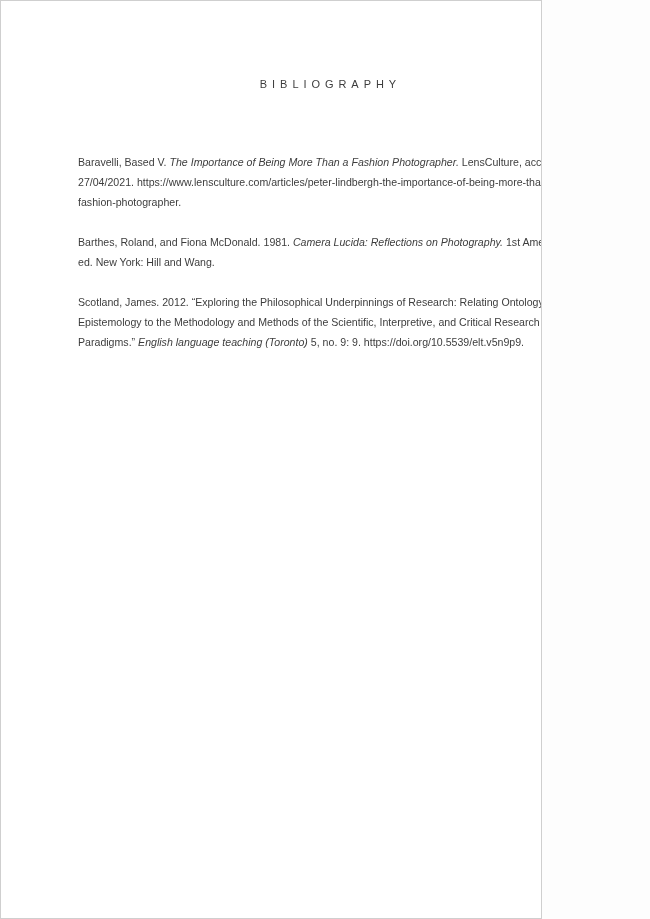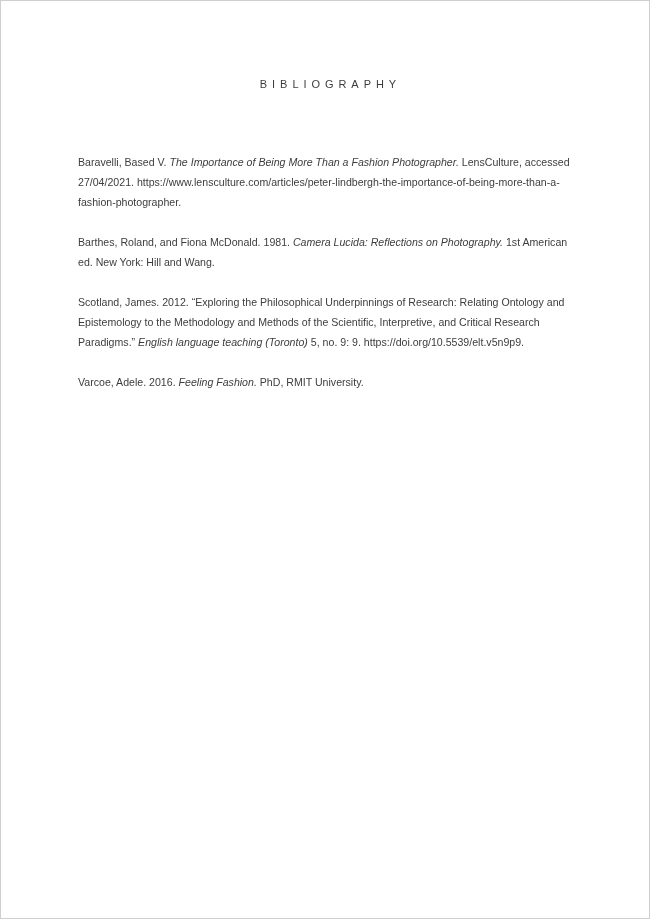--- a/index.html
+++ b/index.html
@@ -8,21 +8,21 @@
     --border-color: #cfcfcf;
   }
   * { margin: 0; padding: 0; box-sizing: border-box; }
   html, body {
     width: 650px;
     background: #fdfdfd;
     font-family: "Liberation Sans", sans-serif;
   }
   .page {
     position: relative;
-    width: 650px;
+    width: 542px;
     height: 919px;
     background: var(--page-bg);
     border: 1px solid var(--border-color);
     padding: 76px 48px 0 77px;
     overflow: hidden;
   }
   .page-title {
     width: 500px;
     text-align: center;
     font-size: 11px;
@@ -51,15 +51,14 @@
 </head>
 <body>
 
 <div class="page">
   <h1 class="page-title">BIBLIOGRAPHY</h1>
 
   <section class="bibliography">
       <p class="entry"><span class="run">Baravelli, Based V. </span><span class="run italic">The Importance of Being More Than a Fashion Photographer.</span><span class="run"> LensCulture, accessed 27/04/2021. https://www.lensculture.com/articles/peter-lindbergh-the-importance-of-being-more-than-a-fashion-photographer.</span></p>
       <p class="entry"><span class="run">Barthes, Roland, and Fiona McDonald. 1981. </span><span class="run italic">Camera Lucida: Reflections on Photography.</span><span class="run"> 1st American ed. New York: Hill and Wang.</span></p>
       <p class="entry"><span class="run">Scotland, James. 2012. “Exploring the Philosophical Underpinnings of Research: Relating Ontology and Epistemology to the Methodology and Methods of the Scientific, Interpretive, and Critical Research Paradigms.” </span><span class="run italic">English language teaching (Toronto)</span><span class="run"> 5, no. 9: 9. https://doi.org/10.5539/elt.v5n9p9.</span></p>
-      <p class="entry"><span class="run">Varcoe, Adele. 2016. </span><span class="run italic">Feeling Fashion.</span><span class="run"> PhD, RMIT University.</span></p>
     </section>
 </div>
 
 </body></html>

